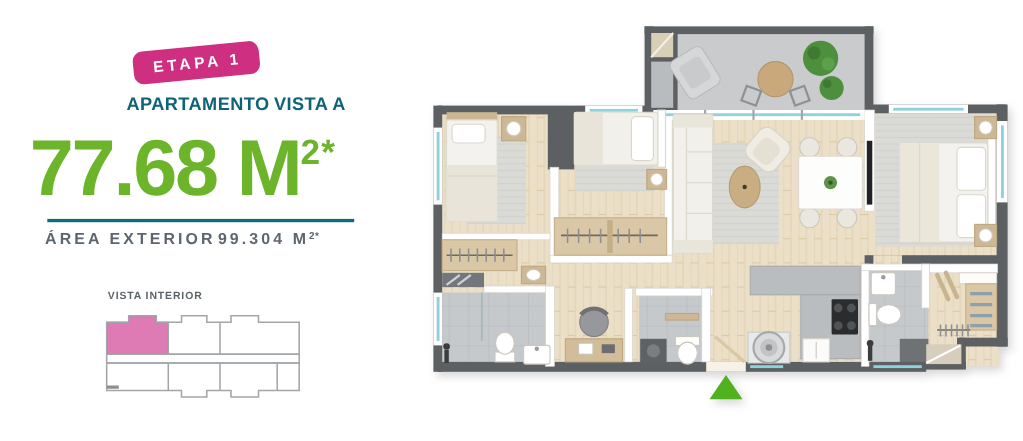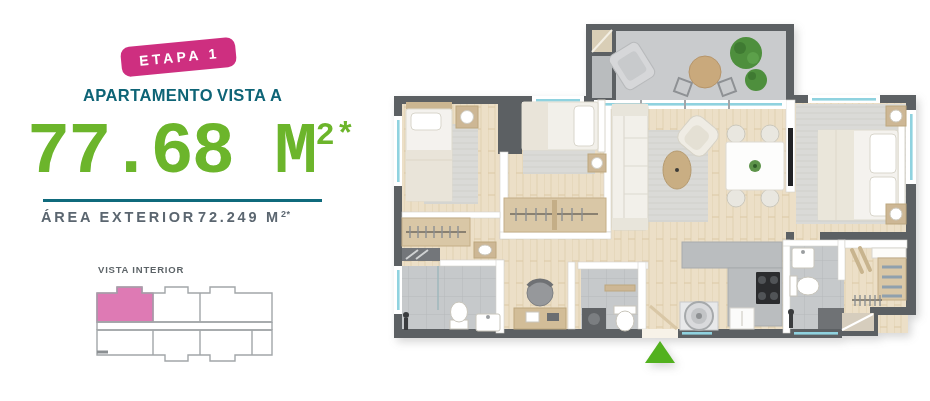--- a/index.html
+++ b/index.html
@@ -9,24 +9,24 @@
   }
   *{margin:0;padding:0;box-sizing:border-box;}
   html,body{background:#fff;}
   .page{position:relative;width:930px;height:401px;background:#fff;overflow:hidden;
          font-family:"Liberation Sans",sans-serif;}
   .badge{position:absolute;left:121px;top:42px;transform:rotate(-5.5deg);
          background:var(--badge-pink);color:#fff;font-weight:700;font-size:14px;
          letter-spacing:3.5px;padding:7px 16px 7px 18px;border-radius:9px;white-space:nowrap;}
   .title{position:absolute;left:83px;top:86px;font-size:16.5px;letter-spacing:.4px;
          color:var(--title-teal);white-space:nowrap;}
-  .title .t-main{font-weight:600;}
+  .title .t-main{font-weight:600;margin-left:32px;}
   .title .t-type{font-weight:800;margin-left:4px;}
   .bigarea{position:absolute;left:27px;top:117px;font-size:72px;line-height:1;
-           font-weight:700;color:var(--area-green);letter-spacing:-2px;white-space:nowrap;font-family:Liberation Mono, monospace;}
+           font-weight:700;color:var(--area-green);letter-spacing:-2px;white-space:nowrap;}
   .bigarea sup{font-size:32px;vertical-align:28px;letter-spacing:1px;}
   .divider{position:absolute;left:43px;top:199px;width:279px;height:3px;
            background:var(--divider-teal);}
   .priv{position:absolute;left:41px;top:209px;font-size:14.5px;font-weight:700;
         letter-spacing:2.8px;color:var(--text-gray);white-space:nowrap;}
   .priv .pv-val{margin-left:2px;}
   .priv sup{font-size:9px;vertical-align:5px;letter-spacing:.5px;}
   .kp-label{position:absolute;left:98px;width:150px;text-align:left;font-size:9.5px;
             font-weight:700;letter-spacing:.8px;color:var(--label-gray);white-space:nowrap;}
   .kp-top{top:264px;} .kp-bottom{top:378px;}
@@ -42,21 +42,21 @@
   <div class="badge">ETAPA 1</div>
 
   <div class="title">
     <span class="t-main">APARTAMENTO</span><span class="t-type">VISTA A</span>
   </div>
 
   <div class="bigarea"><span>77.68 M</span><sup>2*</sup></div>
 
   <div class="divider"></div>
 
-  <div class="priv"><span>ÁREA EXTERIOR</span><span class="pv-val">72.249 M</span><sup>2*</sup></div>
+  <div class="priv"><span>ÁREA EXTERIOR</span><span class="pv-val">99.304 M</span><sup>2*</sup></div>
 
   <div class="kp-label kp-top">VISTA INTERIOR</div>
 
   <svg class="keyplan" width="186" height="84" viewBox="0 0 186 84">
     <g fill="none" stroke="var(--keyplan-outline)" stroke-width="1.4">
       <polygon points="4,41 4,12 24,12 24,6 49,6 49,12 60,12 60,41" style="fill:var(--keyplan-pink)" stroke="#c95ea6" stroke-width="1.2"></polygon>
       <path d="M4,41 V12 H24 V6 H49 V12 H72 V6 H95 V12 H117 V6 H142 V12 H179 V41 Z"></path>
       <path d="M60,12 V41 M107,12 V41"></path>
       <path d="M4,41 H179 M4,49 H179 M4,41 V49 M179,41 V49"></path>
       <path d="M4,49 V74 H72 V80 H95 V74 H117 V80 H142 V74 H179 V49 Z"></path>

